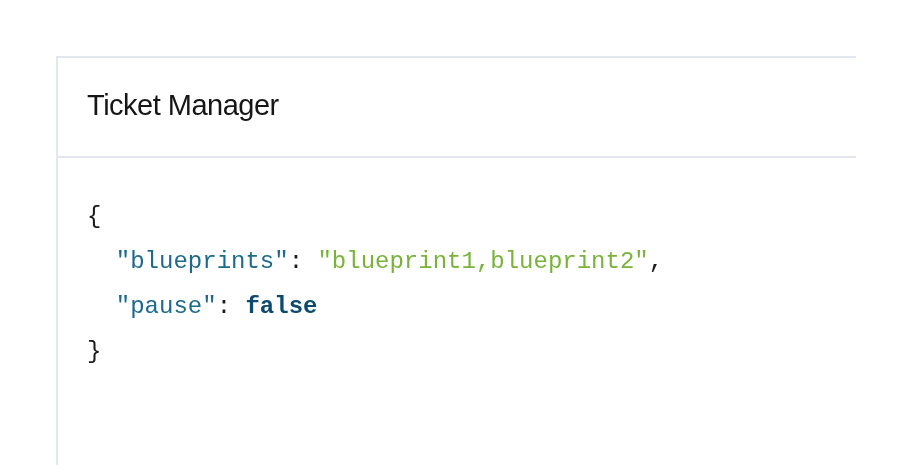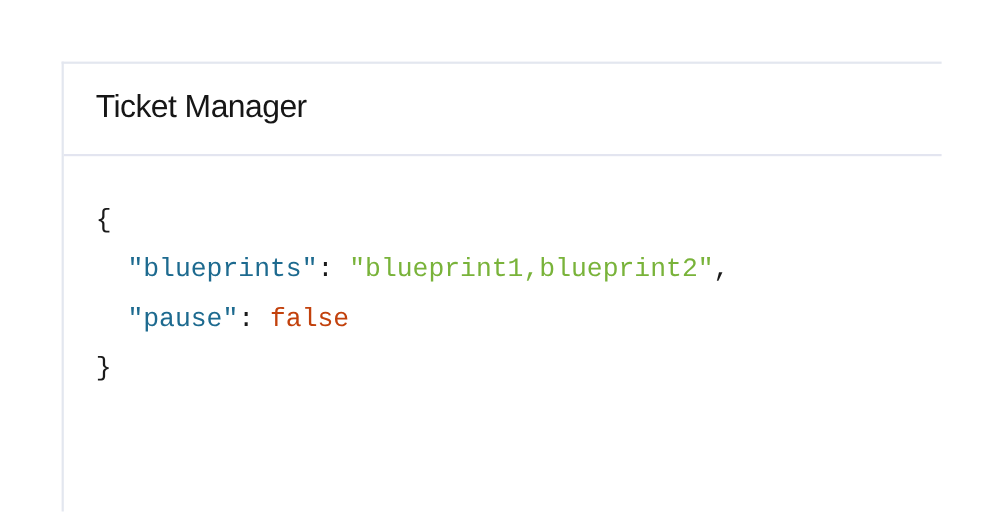--- a/index.html
+++ b/index.html
@@ -3,35 +3,35 @@
   <meta charset="utf-8">
   <style>
     html, body { margin: 0; padding: 0; background: #ffffff; }
     body { width: 900px; height: 465px; position: relative; overflow: hidden; }
     .card {
       position: absolute; left: 56px; top: 56px; width: 800px; height: 430px;
       border-top: 2px solid #e3e7ef; border-left: 2px solid #e3e7ef;
       box-sizing: border-box; background: #fff;
     }
     .card-header {
-      height: 84px; border-bottom: 2px solid #e3e5f0; box-sizing: border-box;
+      height: 100px; border-bottom: 2px solid #e3e5f0; box-sizing: border-box;
       display: flex; align-items: center; padding-left: 29px;
     }
     .card-title {
       font-family: "Liberation Sans", sans-serif; font-size: 29px; color: #161616;
       letter-spacing: -0.5px; margin-top: -4px;
     }
     .card-body { padding: 36px 0 0 29px; }
     pre.code {
       margin: 0; font-family: "Liberation Mono", monospace; font-size: 24px;
       line-height: 45px; color: #1a1a1a;
     }
     .k { color: #1d6a8f; }
     .s { color: #79b33a; }
-    .b { color: #c2410c; font-weight: normal; }
+    .b { color: #0c4a6e; font-weight: bold; }
     .p { color: #1a1a1a; }
   </style>
 </head>
 <body>
 
 <div class="card">
   <div class="card-header">
     <div class="card-title">Ticket Manager</div>
   </div>
   <div class="card-body">

